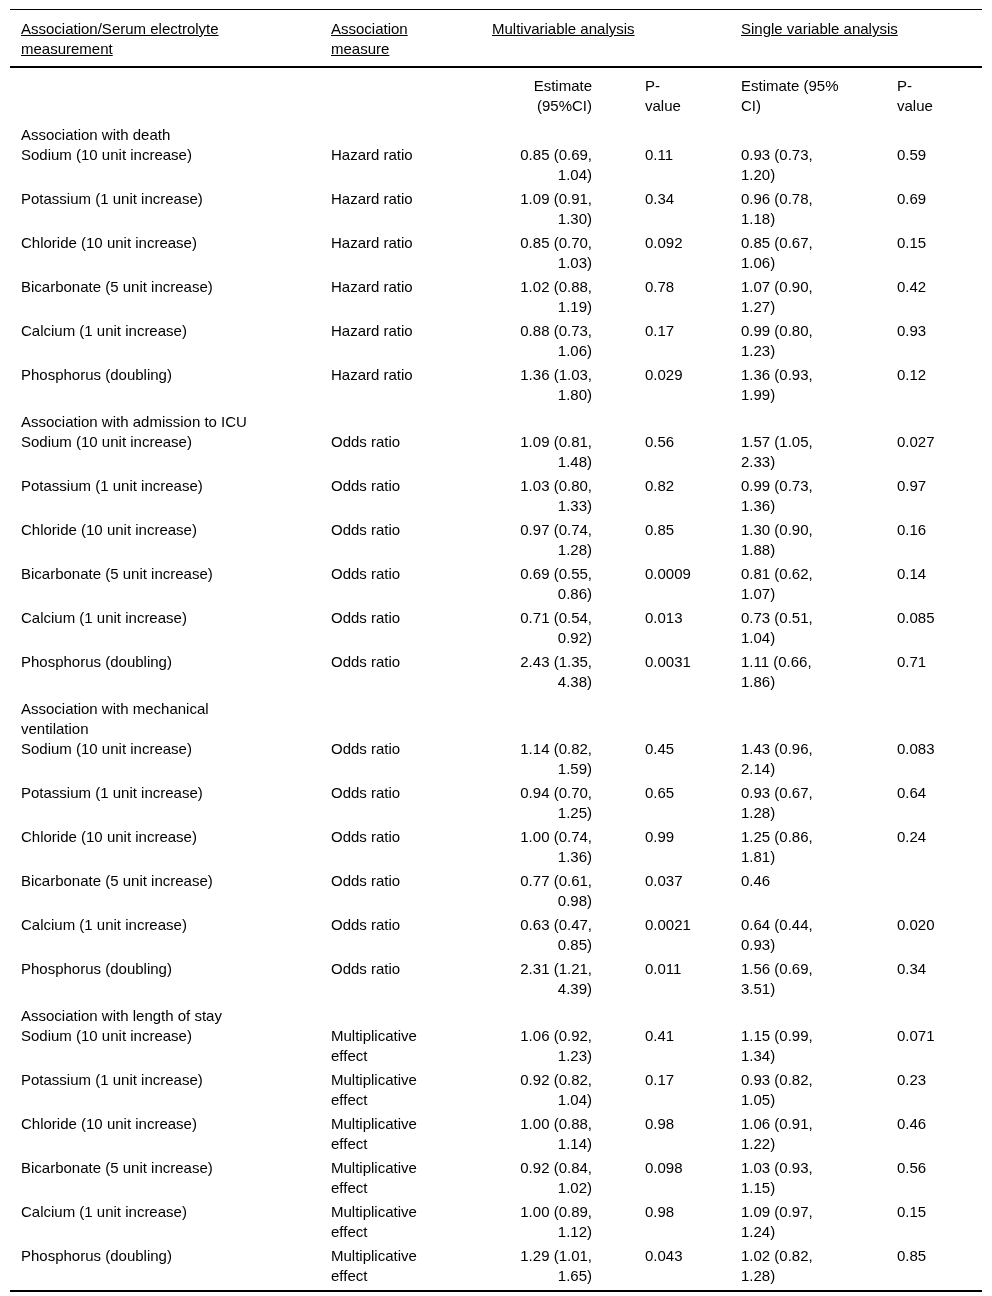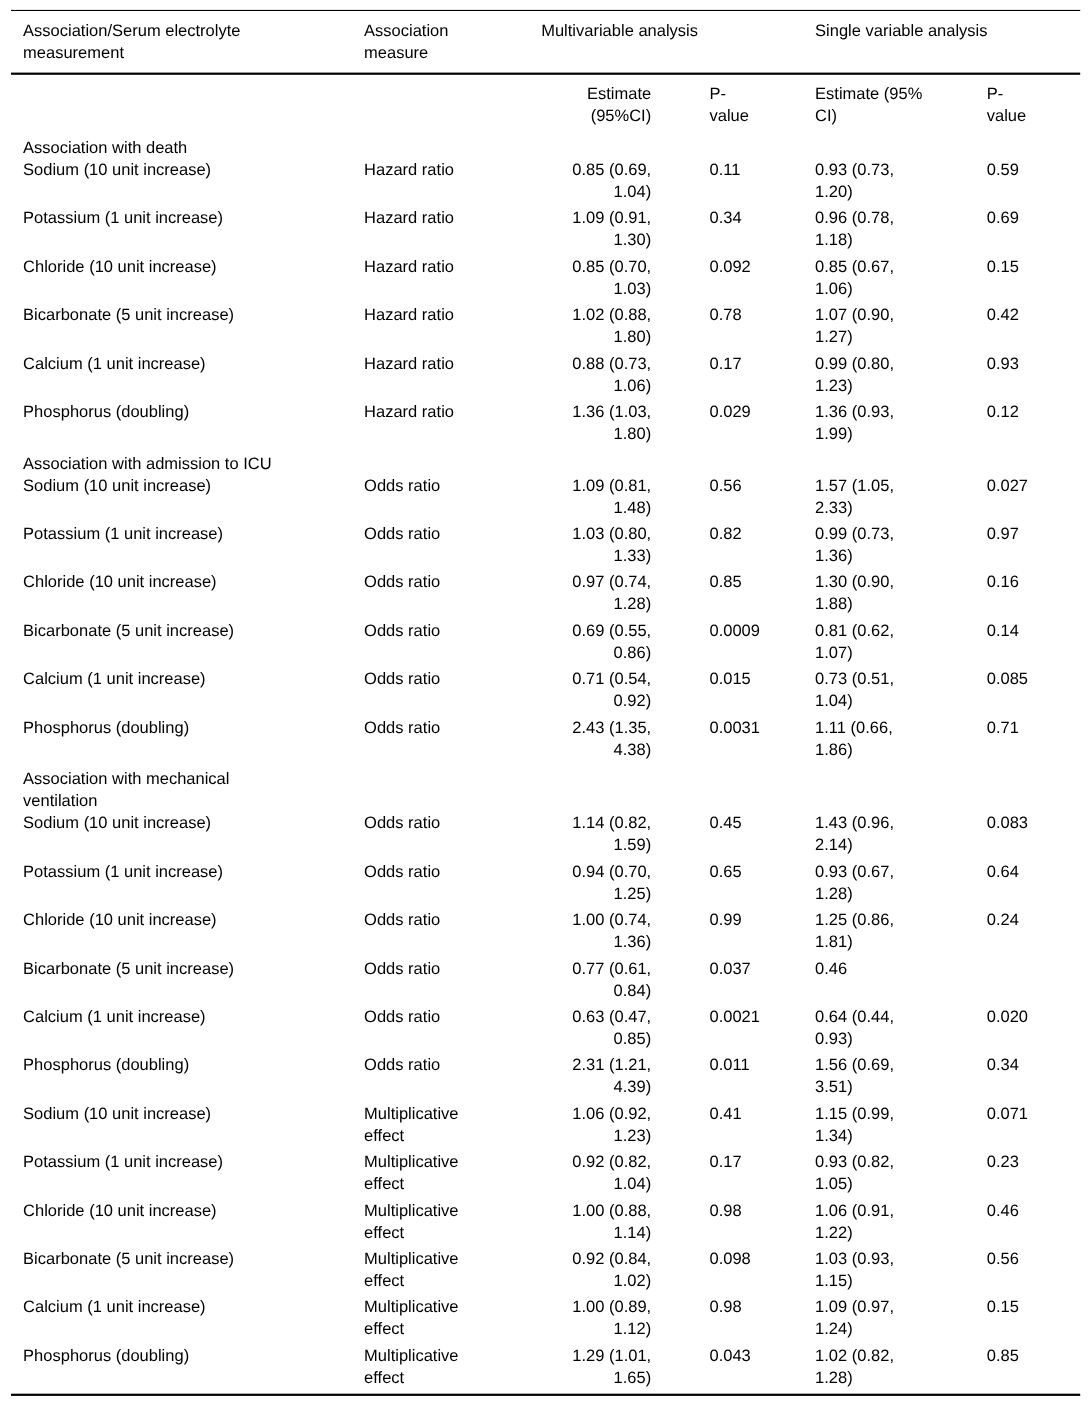--- a/index.html
+++ b/index.html
@@ -23,20 +23,21 @@
   }
   .row {
     display: grid;
     grid-template-columns: 321px 161px 153px 96px 156px 85px;
   }
   .hrow1 {
     display: grid;
     grid-template-columns: 321px 161px 249px 241px;
     padding-top: 9px;
     padding-bottom: 7px;
+    text-decoration: underline;
   }
   .hsep { border-top: 2.5px solid #000; }
   .hrow2 { padding-top: 8px; padding-bottom: 6px; }
   .cell { box-sizing: border-box; }
   .c1 { padding-left: 11px; padding-right: 70px; }
   .c2 { padding-right: 40px; }
   .c3 { padding-right: 53px; text-align: right; }
   .c4 { padding-right: 10px; }
   .c5 { padding-right: 48px; }
   .c6 { padding-right: 6px; }
@@ -94,21 +95,21 @@
           <div class="cell c1">Chloride (10 unit increase)</div>
           <div class="cell c2">Hazard ratio</div>
           <div class="cell c3">0.85 (0.70, 1.03)</div>
           <div class="cell c4">0.092</div>
           <div class="cell c5">0.85 (0.67, 1.06)</div>
           <div class="cell c6">0.15</div>
         </div>
         <div class="row data-row">
           <div class="cell c1">Bicarbonate (5 unit increase)</div>
           <div class="cell c2">Hazard ratio</div>
-          <div class="cell c3">1.02 (0.88, 1.80)</div>
+          <div class="cell c3">1.02 (0.88, 1.19)</div>
           <div class="cell c4">0.78</div>
           <div class="cell c5">1.07 (0.90, 1.27)</div>
           <div class="cell c6">0.42</div>
         </div>
         <div class="row data-row">
           <div class="cell c1">Calcium (1 unit increase)</div>
           <div class="cell c2">Hazard ratio</div>
           <div class="cell c3">0.88 (0.73, 1.06)</div>
           <div class="cell c4">0.17</div>
           <div class="cell c5">0.99 (0.80, 1.23)</div>
@@ -154,21 +155,21 @@
           <div class="cell c2">Odds ratio</div>
           <div class="cell c3">0.69 (0.55, 0.86)</div>
           <div class="cell c4">0.0009</div>
           <div class="cell c5">0.81 (0.62, 1.07)</div>
           <div class="cell c6">0.14</div>
         </div>
         <div class="row data-row">
           <div class="cell c1">Calcium (1 unit increase)</div>
           <div class="cell c2">Odds ratio</div>
           <div class="cell c3">0.71 (0.54, 0.92)</div>
-          <div class="cell c4">0.015</div>
+          <div class="cell c4">0.013</div>
           <div class="cell c5">0.73 (0.51, 1.04)</div>
           <div class="cell c6">0.085</div>
         </div>
         <div class="row data-row">
           <div class="cell c1">Phosphorus (doubling)</div>
           <div class="cell c2">Odds ratio</div>
           <div class="cell c3">2.43 (1.35, 4.38)</div>
           <div class="cell c4">0.0031</div>
           <div class="cell c5">1.11 (0.66, 1.86)</div>
           <div class="cell c6">0.71</div>
@@ -196,40 +197,43 @@
           <div class="cell c1">Chloride (10 unit increase)</div>
           <div class="cell c2">Odds ratio</div>
           <div class="cell c3">1.00 (0.74, 1.36)</div>
           <div class="cell c4">0.99</div>
           <div class="cell c5">1.25 (0.86, 1.81)</div>
           <div class="cell c6">0.24</div>
         </div>
         <div class="row data-row">
           <div class="cell c1">Bicarbonate (5 unit increase)</div>
           <div class="cell c2">Odds ratio</div>
-          <div class="cell c3">0.77 (0.61, 0.84)</div>
+          <div class="cell c3">0.77 (0.61, 0.98)</div>
           <div class="cell c4">0.037</div>
           <div class="cell c6">0.46</div>
         </div>
         <div class="row data-row">
           <div class="cell c1">Calcium (1 unit increase)</div>
           <div class="cell c2">Odds ratio</div>
           <div class="cell c3">0.63 (0.47, 0.85)</div>
           <div class="cell c4">0.0021</div>
           <div class="cell c5">0.64 (0.44, 0.93)</div>
           <div class="cell c6">0.020</div>
         </div>
         <div class="row data-row">
           <div class="cell c1">Phosphorus (doubling)</div>
           <div class="cell c2">Odds ratio</div>
           <div class="cell c3">2.31 (1.21, 4.39)</div>
           <div class="cell c4">0.011</div>
           <div class="cell c5">1.56 (0.69, 3.51)</div>
           <div class="cell c6">0.34</div>
         </div>
+        <div class="row section-row">
+          <div class="cell c1">Association with length of stay</div>
+        </div>
         <div class="row data-row">
           <div class="cell c1">Sodium (10 unit increase)</div>
           <div class="cell c2">Multiplicative effect</div>
           <div class="cell c3">1.06 (0.92, 1.23)</div>
           <div class="cell c4">0.41</div>
           <div class="cell c5">1.15 (0.99, 1.34)</div>
           <div class="cell c6">0.071</div>
         </div>
         <div class="row data-row">
           <div class="cell c1">Potassium (1 unit increase)</div>

